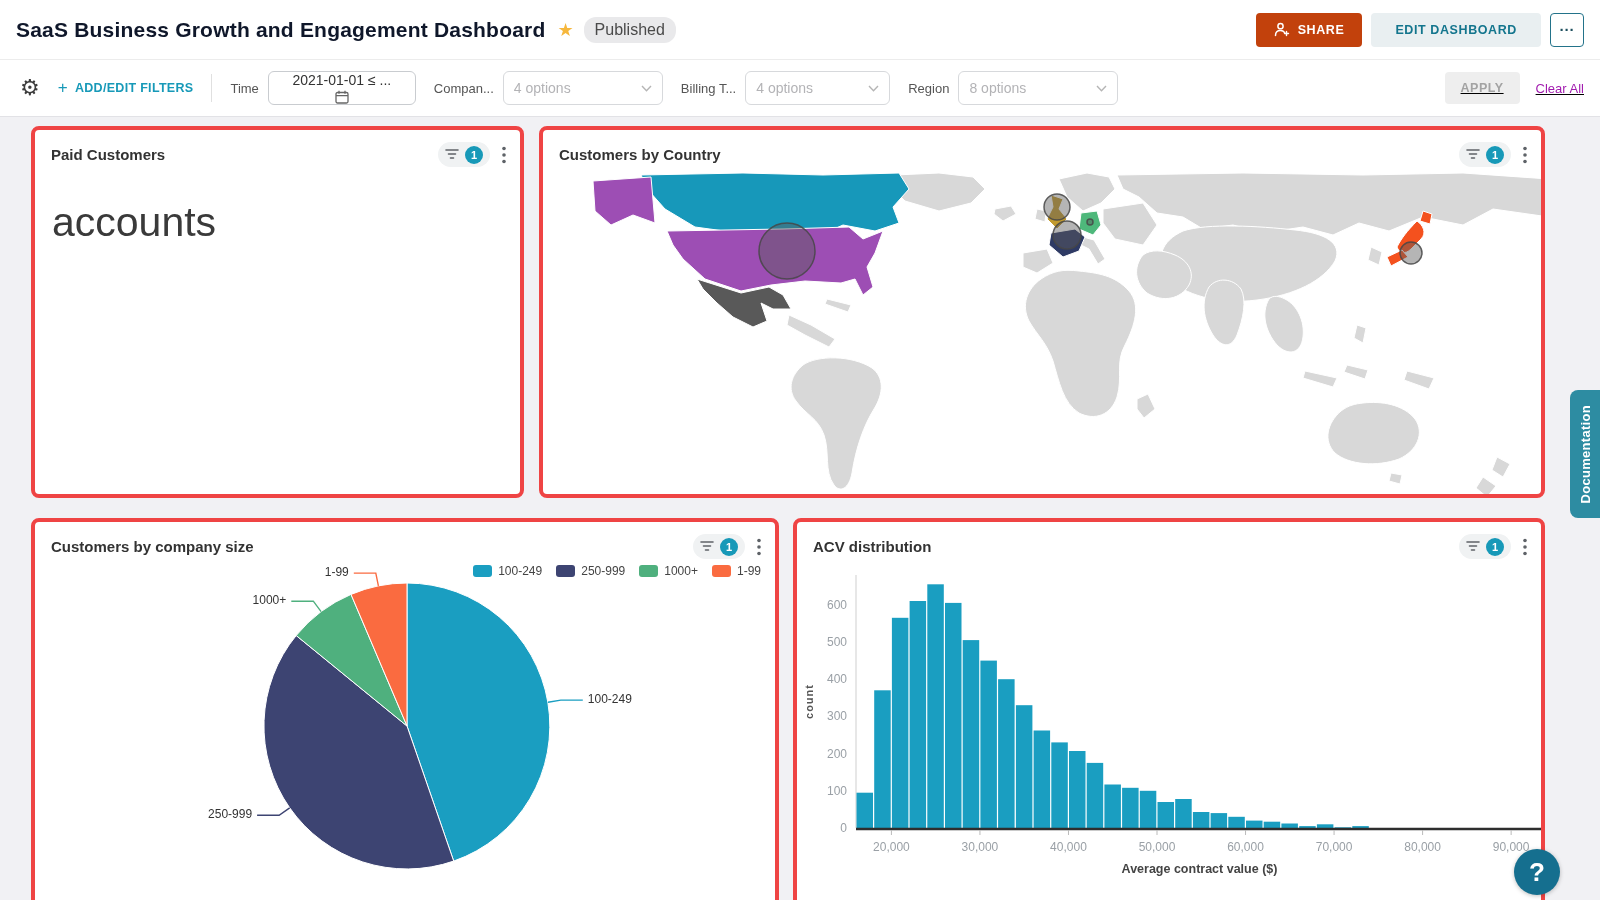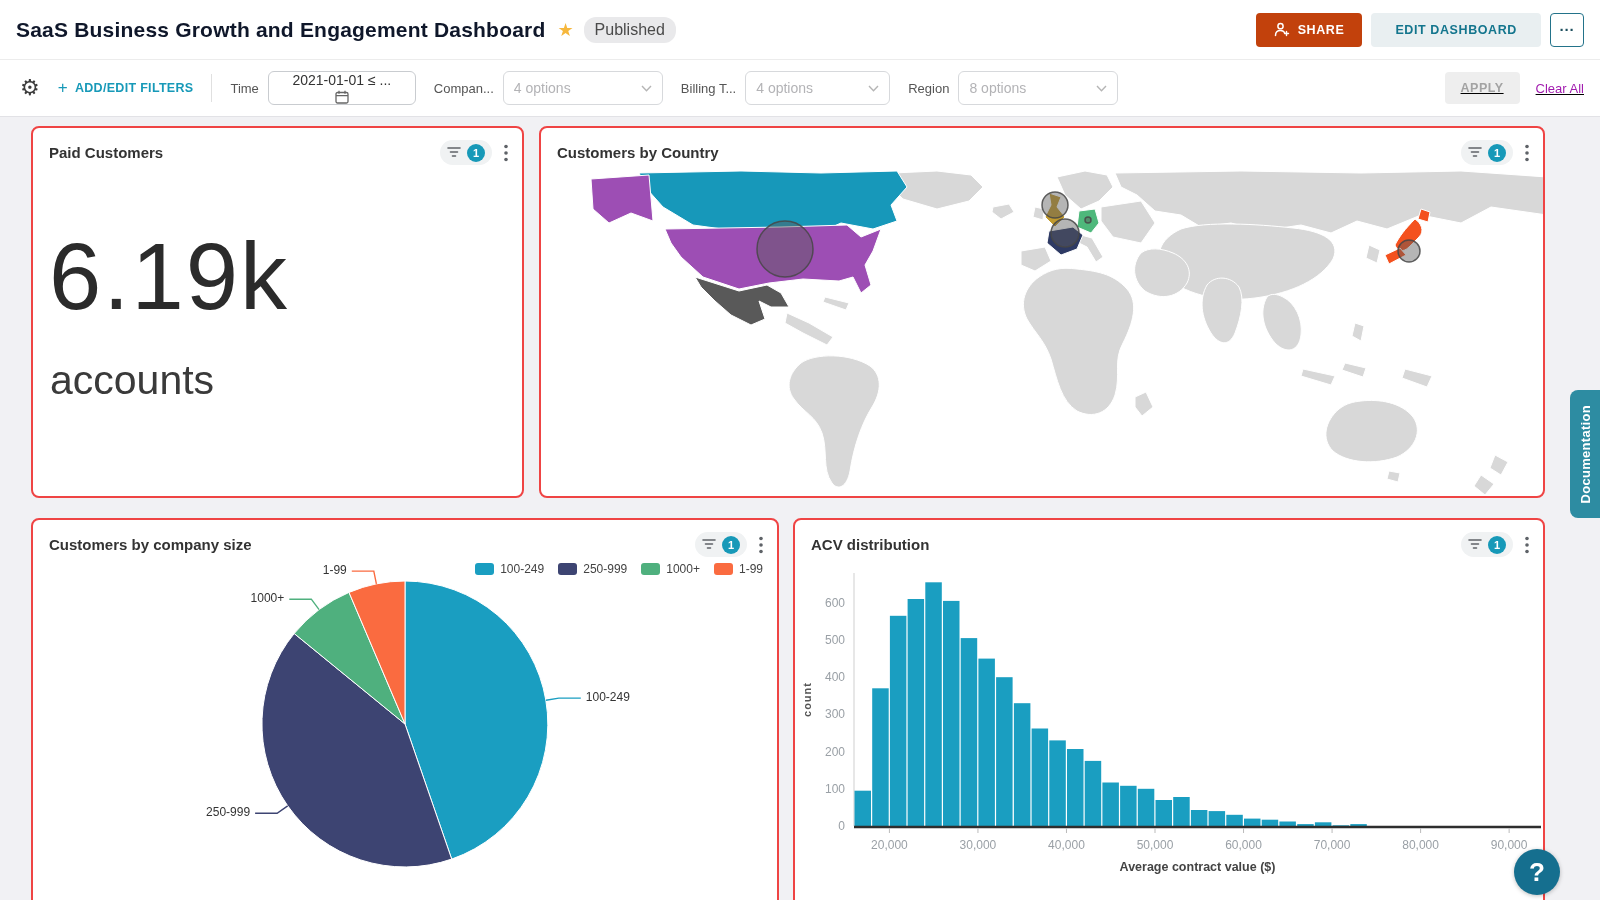--- a/index.html
+++ b/index.html
@@ -40,21 +40,21 @@
   .fg-box.sel  { color:#b3b3b6; justify-content:space-between; }
   .w160 { width:160px; } .w145 { width:145px; }
   .fb-right { margin-left:auto; display:flex; align-items:center; gap:16px;text-decoration:underline; }
   .btn-apply { background:#eeeeee; color:#a3a3a3; border:none; border-radius:4px;
                height:32px; padding:0 16px; font-size:12.5px; font-weight:700;
                letter-spacing:.5px; }
   .clear-all { font-size:13px; color:#a21caf; cursor:pointer; }
 
   
   .content { position:relative; height:783px; background:#f1f1f4; }
-  .widget { position:absolute; background:#fff; border:2px solid #ef4444; border-radius:8px;
+  .widget { position:absolute; background:#fff; border:4px solid #ef4444; border-radius:8px;
             overflow:hidden; }
   .w-head { display:flex; align-items:center; padding:12px 14px 6px 16px; }
   .w-title { font-size:15px; font-weight:700; color:#333; }
   .w-controls { margin-left:auto; display:flex; align-items:center; gap:12px; }
   .filter-pill { background:#f0f2f3; border-radius:14px; height:25px; padding:0 7px;
                  display:flex; align-items:center; gap:6px; cursor:pointer; }
   .count-badge { background:#1799B8; color:#fff; width:18px; height:18px; border-radius:50%;
                  font-size:11px; font-weight:700; display:flex; align-items:center;
                  justify-content:center; }
   .kebab { cursor:pointer; display:flex; }
@@ -177,21 +177,20 @@
         </div>
         <span class="kebab">
           <svg width="4" height="18" viewBox="0 0 4 18">
               <circle cx="2" cy="2.5" r="1.8" fill="#5f6368"></circle>
               <circle cx="2" cy="9" r="1.8" fill="#5f6368"></circle>
               <circle cx="2" cy="15.5" r="1.8" fill="#5f6368"></circle>
             </svg>
         </span>
       </div>
     </div>
-    <div class="big-number">6.19k</div>
     <div class="big-unit">accounts</div>
   </div>
 
   <div class="widget" id="w-map">
     <div class="w-head">
       <span class="w-title">Customers by Country</span>
       <div class="w-controls">
         <div class="filter-pill">
           <svg width="14" height="13" viewBox="0 0 14 13">
             <path d="M1 2 h12 M3.5 6 h7 M5.5 10 h3" stroke="#5f6368" stroke-width="1.6" stroke-linecap="round"></path>

